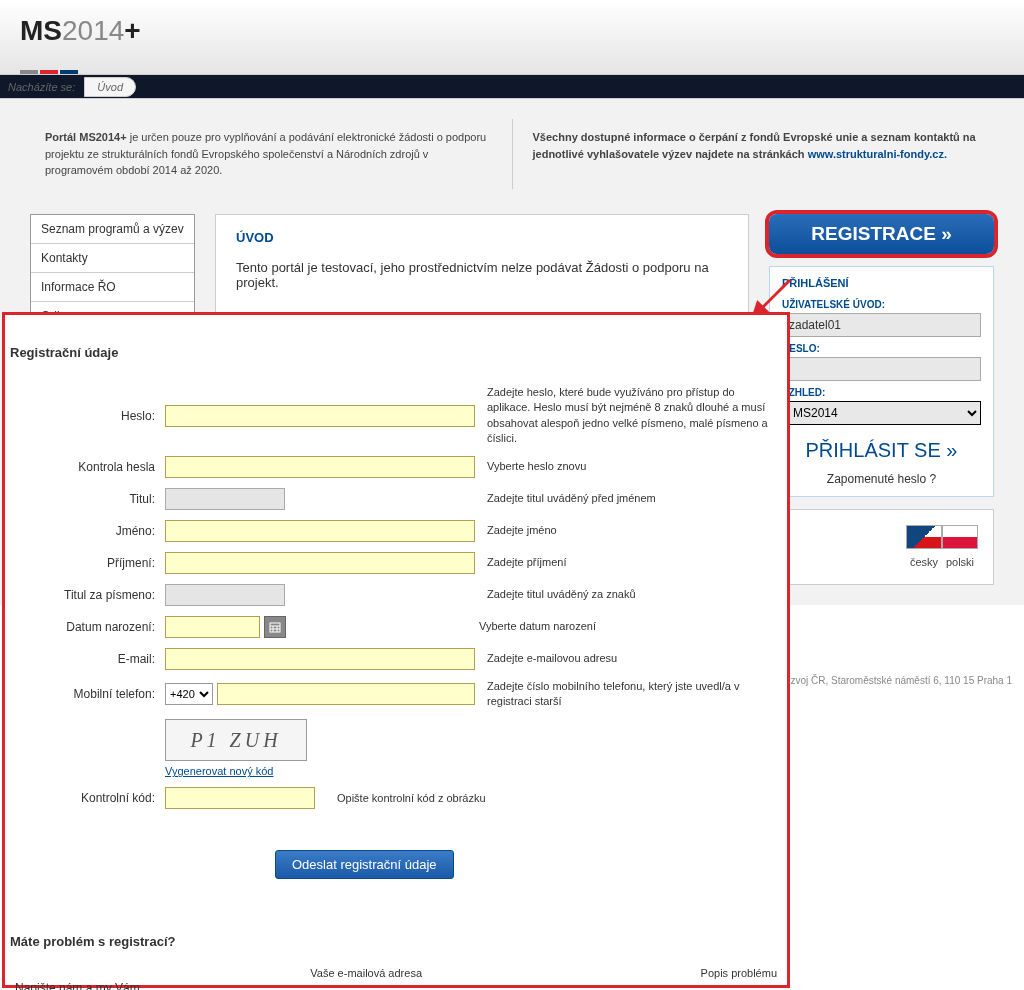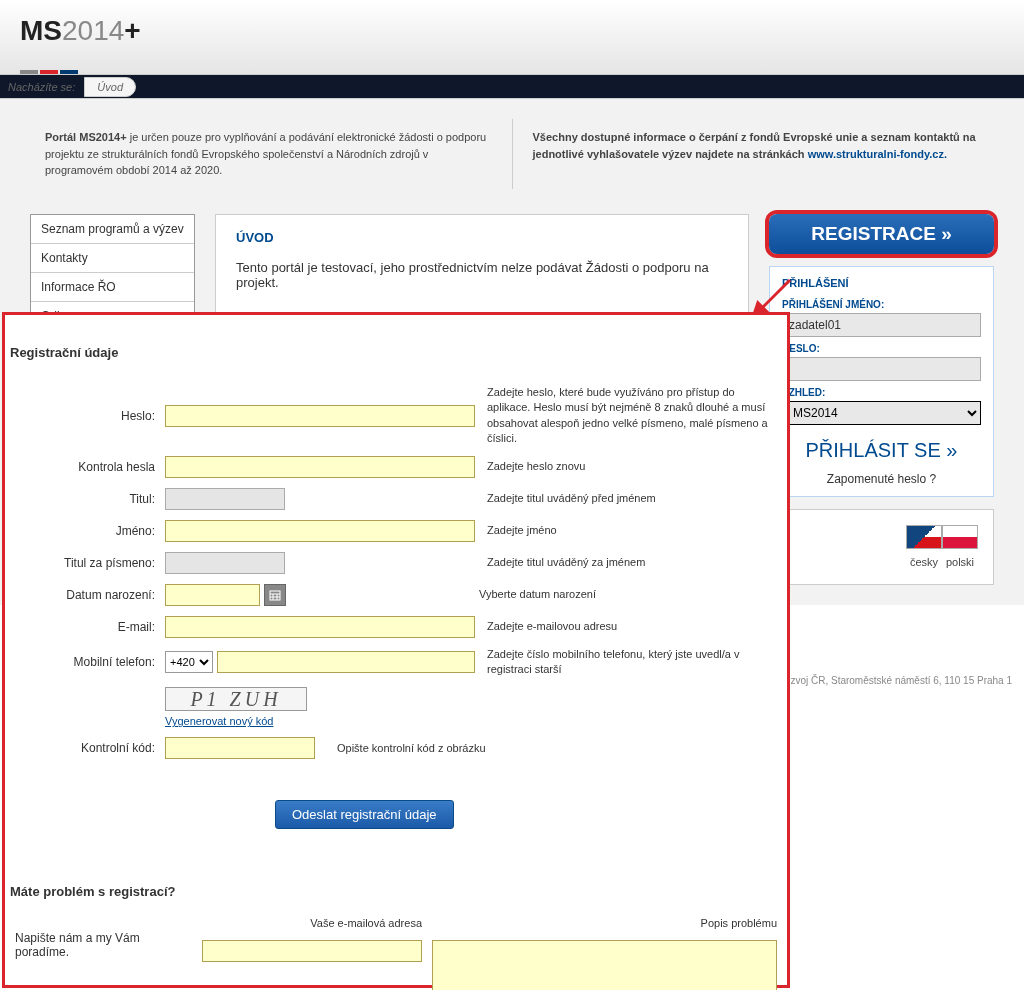--- a/index.html
+++ b/index.html
@@ -196,21 +196,21 @@
     margin-left: 4px; cursor: pointer; display: inline-flex; align-items: center; justify-content: center;
     color: #fff; font-size: 12px;
   }
   .phone-prefix {
     width: 48px; height: 22px; border: 1px solid #999; background: #fff; font-size: 11px;
     margin-right: 4px;
   }
   .phone-input { width: 258px; }
   
   .captcha-box {
-    width: 142px; height: 24px; border: 1px solid #999;
+    width: 142px; height: 42px; border: 1px solid #999;
     background: #f5f5f5;
     display: flex; align-items: center; justify-content: center;
     font-family: serif; font-size: 20px; letter-spacing: 4px;
     color: #555; font-style: italic;
     position: relative; overflow: hidden;
   }
   .captcha-link { color: #004a8f; text-decoration: underline; font-size: 11px; margin-top: 4px; display: inline-block; cursor: pointer; }
   
   .submit-btn {
     background: linear-gradient(to bottom, #3a7cc8, #1a5aa8);
@@ -277,21 +277,21 @@
   <div class="content">
     <div class="content-title">ÚVOD</div>
     <div class="content-text">Tento portál je testovací, jeho prostřednictvím nelze podávat Žádosti o podporu na projekt.</div>
   </div>
 
   <div class="right-col">
     <button class="reg-btn">REGISTRACE »</button>
 
     <div class="login-panel">
       <div class="login-title">PŘIHLÁŠENÍ</div>
-      <div class="login-label">PŘIHLÁŠENÍ JMÉNO:</div>
+      <div class="login-label">UŽIVATELSKÉ ÚVOD:</div>
       <input class="login-input" value="zadatel01" style="">
       <div class="login-label">HESLO:</div>
       <input class="login-input" type="password" style="">
       <div class="login-label">VZHLED:</div>
       <select class="login-select">
         <option>MS2014</option>
       </select>
       <a class="login-btn">PŘIHLÁSIT SE »</a>
       <div class="forgot">Zapomenuté heslo ?</div>
     </div>
@@ -324,36 +324,41 @@
   <div class="reg-section-title">Registrační údaje</div>
 
   <div class="form-row">
     <div class="form-label">Heslo:</div>
     <input class="form-input" type="password" style="">
     <div class="form-hint">Zadejte heslo, které bude využíváno pro přístup do aplikace. Heslo musí být nejméně 8 znaků dlouhé a musí obsahovat alespoň jedno velké písmeno, malé písmeno a číslici.</div>
   </div>
   <div class="form-row">
     <div class="form-label">Kontrola hesla</div>
     <input class="form-input" type="password" style="">
-    <div class="form-hint">Zadejte heslo znovu</div>
+    <div class="form-hint">Vyberte heslo znovu</div>
   </div>
   <div class="form-row">
     <div class="form-label">Titul:</div>
     <input class="form-input gray" style="">
     <div class="form-hint" style="margin-left:202px">Zadejte titul uváděný před jménem</div>
   </div>
   <div class="form-row">
     <div class="form-label">Jméno:</div>
     <input class="form-input" style="">
     <div class="form-hint">Zadejte jméno</div>
   </div>
   <div class="form-row">
+    <div class="form-label">Příjmení:</div>
+    <input class="form-input" style="">
+    <div class="form-hint">Zadejte příjmení</div>
+  </div>
+  <div class="form-row">
     <div class="form-label">Titul za písmeno:</div>
     <input class="form-input gray" style="">
-    <div class="form-hint" style="margin-left:202px">Zadejte titul uváděný za jménem</div>
+    <div class="form-hint" style="margin-left:202px">Zadejte titul uváděný za znaků</div>
   </div>
   <div class="form-row">
     <div class="form-label">Datum narození:</div>
     <input class="form-input short" style="">
     <span class="cal-btn">
       <svg width="12" height="12" viewBox="0 0 12 12">
           <rect x="1" y="2" width="10" height="9" fill="none" stroke="#fff" stroke-width="1"></rect>
           <line x1="1" y1="5" x2="11" y2="5" stroke="#fff"></line>
           <line x1="4" y1="5" x2="4" y2="11" stroke="#fff"></line>
           <line x1="8" y1="5" x2="8" y2="11" stroke="#fff"></line>

